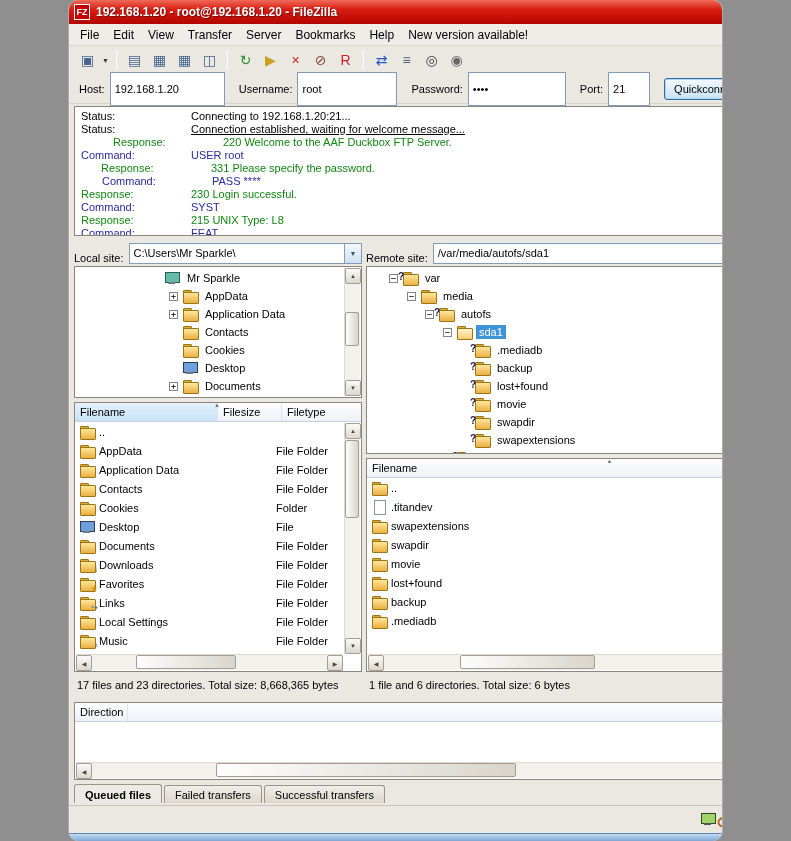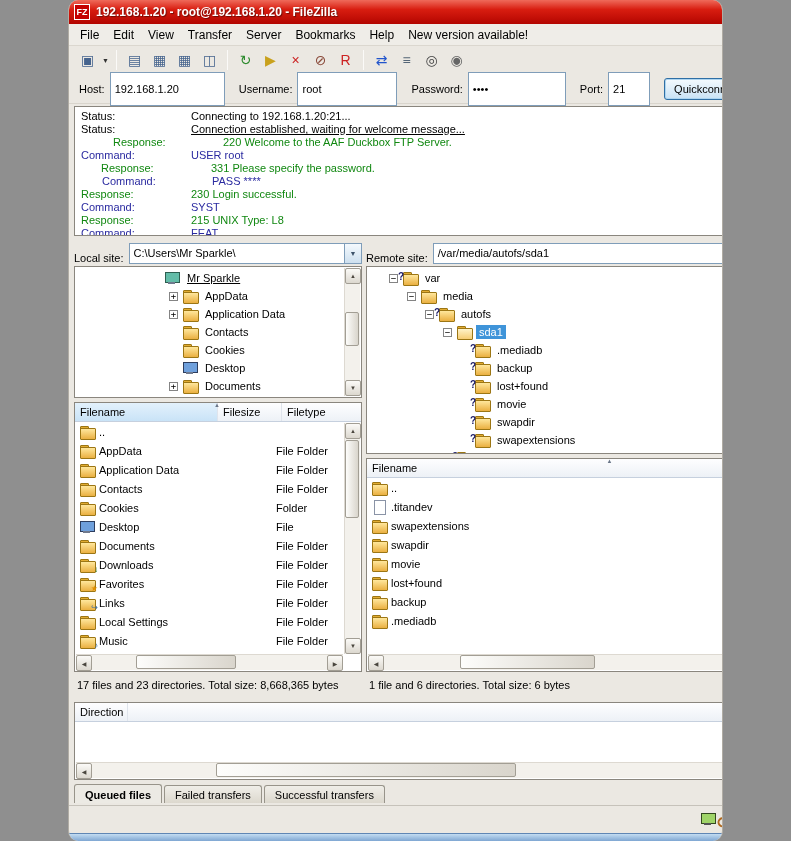--- a/index.html
+++ b/index.html
@@ -241,21 +241,21 @@
   <div class="sitebar" style="left:297px;top:240px;width:489px;">
     <span class="lbl">Remote site:</span>
     <div class="combo">
       <div class="combo-text">/var/media/autofs/sda1</div>
       <div class="combo-btn">▼</div>
     </div>
   </div>
 
   <div class="tree" style="left:5px;top:266px;width:288px;height:132px;">
     <div class="tree-content" id="local-tree">
-        <div class="tree-row" style="padding-left: 76px; text-decoration: underline;">
+        <div class="tree-row" style="padding-left: 76px;">
           <span class="expander-space"></span>
           <span class="fz-icon profile"></span>
           <span class="tree-label">Mr Sparkle</span>
         </div>
         <div class="tree-row" style="padding-left: 94px;">
           <span class="expander">+</span>
           <span class="fz-icon folder"></span>
           <span class="tree-label">AppData</span>
         </div>
         <div class="tree-row" style="padding-left: 94px;">

